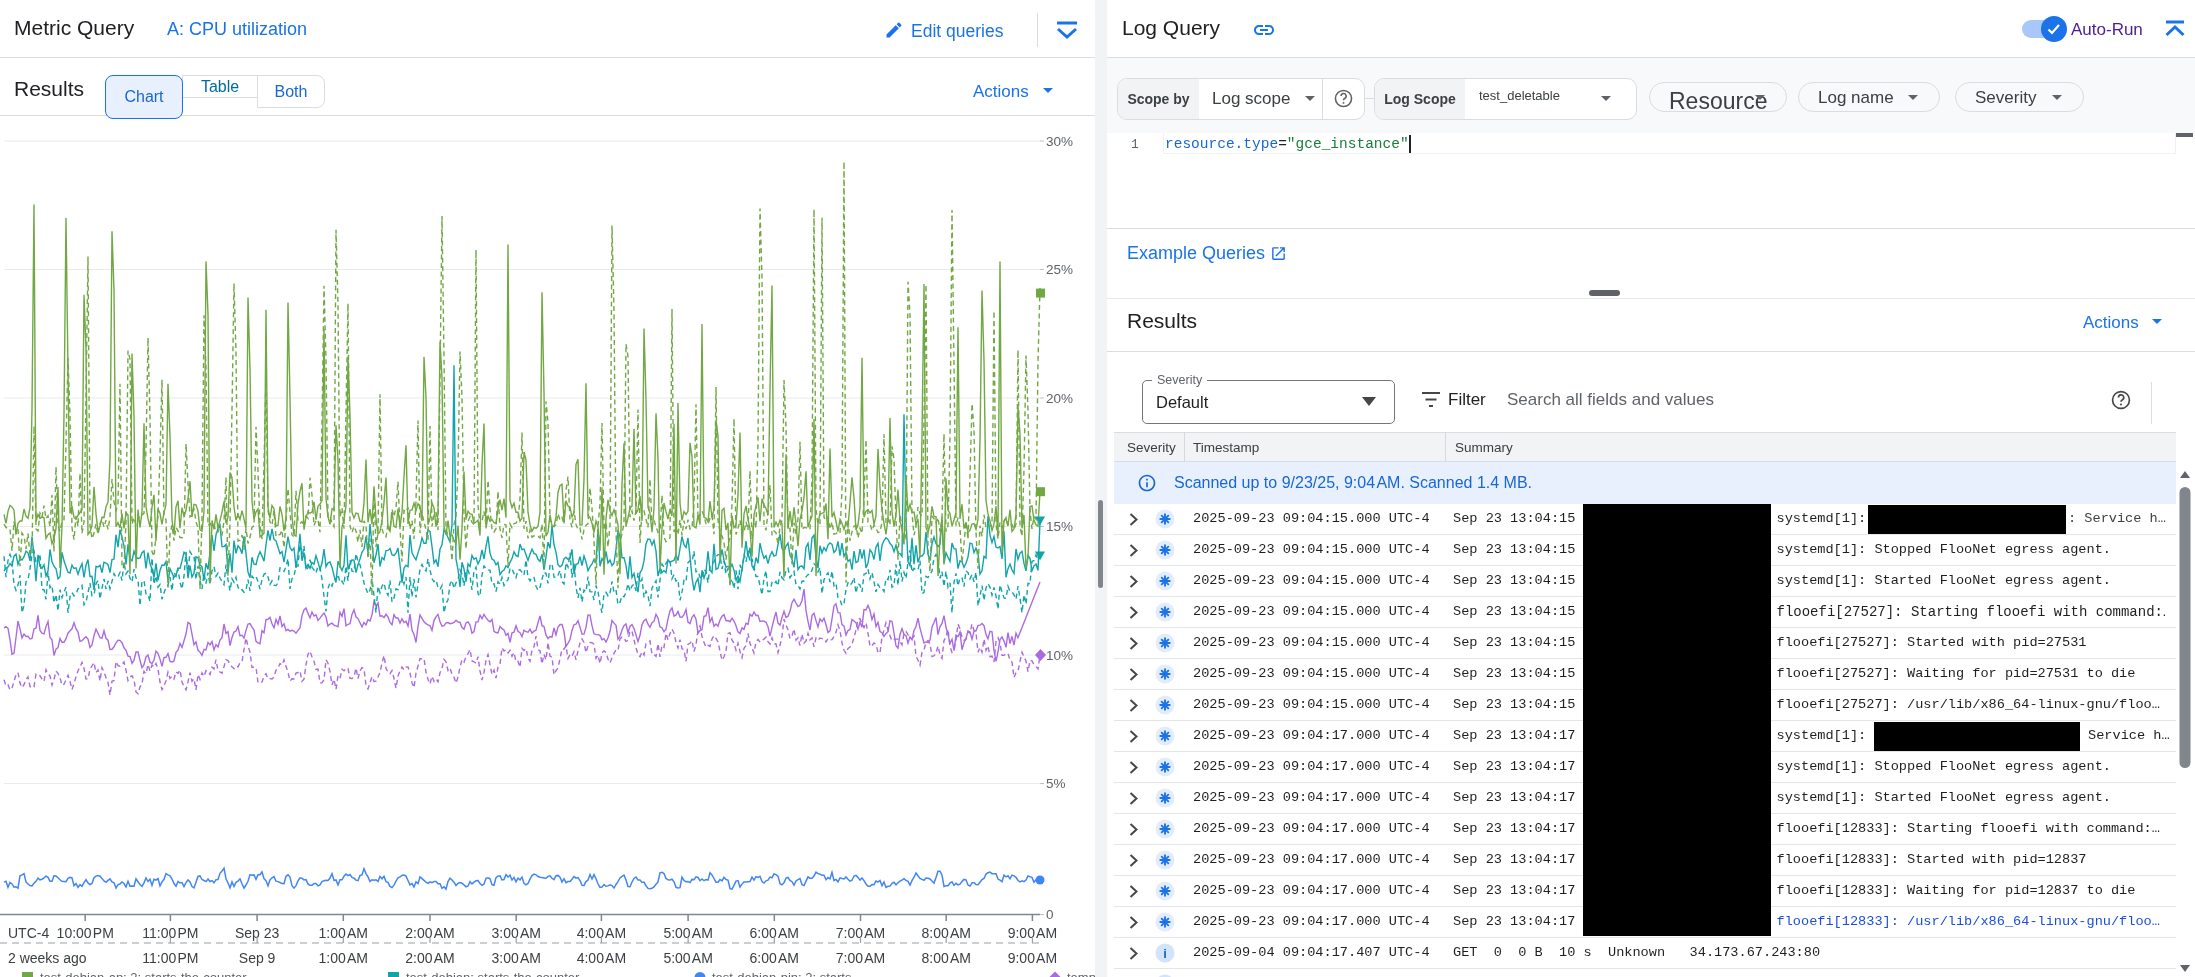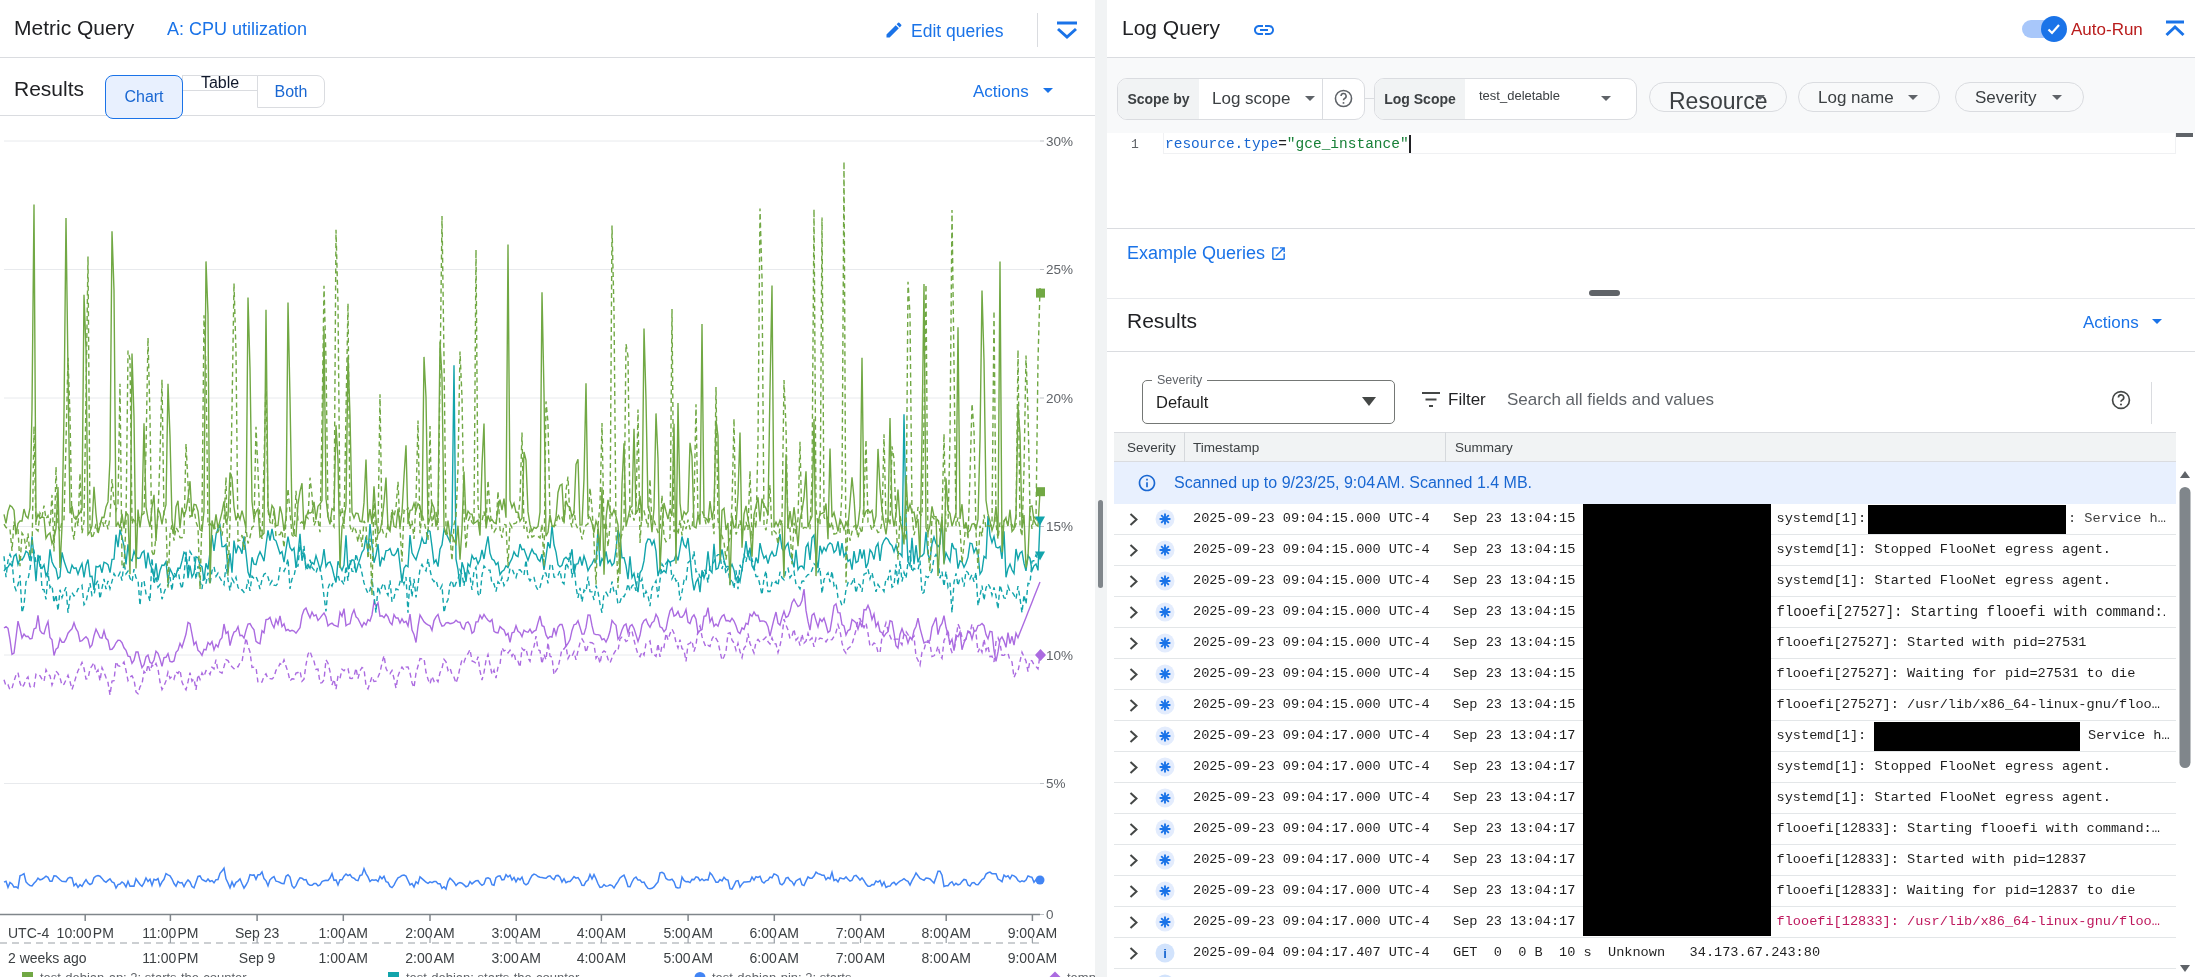--- a/index.html
+++ b/index.html
@@ -17,21 +17,21 @@
   </svg>
 <div class="ab t blue" style="left:911px;top:21px;font-size:17.5px;font-weight:500">Edit queries</div>
 <div class="ab vl" style="left:1037px;top:13px;height:34px"></div>
 <svg class="ab" style="left:1056px;top:21px" width="22" height="20" viewBox="0 0 22 20">
     <path d="M1 2h20" stroke="#1a73e8" stroke-width="3" fill="none"></path>
     <path d="M2 8l9 8 9-8" stroke="#1a73e8" stroke-width="3" fill="none" stroke-linejoin="miter"></path>
   </svg>
 <div class="ab hl" style="left:0;top:57px;width:1095px"></div>
 <div class="ab t" style="left:14px;top:77px;font-size:21px">Results</div>
 <div class="ab" style="left:105px;top:75px;width:78px;height:44px;background:#e8f0fe;border:1px solid #1a73e8;border-radius:8px;display:flex;align-items:center;justify-content:center;font-size:16px;font-weight:500;color:#1967d2;z-index:3">Chart</div>
-<div class="ab" style="left:182px;top:75px;width:76px;height:16px;background:#fff;border:1px solid #dadce0;display:flex;align-items:center;justify-content:center;font-size:16px;font-weight:500;color:#0f172a">Table</div>
+<div class="ab" style="left:182px;top:75px;width:76px;height:23px;background:#fff;border:1px solid #dadce0;display:flex;align-items:center;justify-content:center;font-size:16px;font-weight:500;color:#0369a1">Table</div>
 <div class="ab" style="left:257px;top:75px;width:68px;height:33px;background:#fff;border:1px solid #dadce0;border-radius:0 8px 8px 0;display:flex;align-items:center;justify-content:center;font-size:16px;font-weight:500;color:#1967d2">Both</div>
 <div class="ab t blue" style="left:973px;top:82px;font-size:17px;font-weight:500">Actions</div>
 <div class="ab tri" style="left:1043px;top:88px;border-top-color:#1a73e8"></div>
 <div class="ab hl" style="left:0;top:115px;width:1095px"></div>
 <svg class="ab" style="left:0;top:116px" width="1095" height="861" viewBox="0 0 1095 861">
 <line x1="4" y1="25" x2="1040" y2="25" stroke="#e8eaed" stroke-width="1"></line>
 <line x1="4" y1="153.5" x2="1040" y2="153.5" stroke="#e8eaed" stroke-width="1"></line>
 <line x1="4" y1="282" x2="1040" y2="282" stroke="#e8eaed" stroke-width="1"></line>
 <line x1="4" y1="410.5" x2="1040" y2="410.5" stroke="#e8eaed" stroke-width="1"></line>
 <line x1="4" y1="539" x2="1040" y2="539" stroke="#e8eaed" stroke-width="1"></line>
@@ -127,21 +127,21 @@
 <div class="ab" style="left:1107px;top:0;width:1088px;height:977px;background:#fff"></div>
 <div class="ab t" style="left:1122px;top:16px;font-size:21px;color:#202124">Log Query</div>
 <svg class="ab" style="left:1252px;top:18px" width="24" height="24" viewBox="0 0 24 24" fill="#1a73e8">
     <path d="M3.9 12c0-1.71 1.39-3.1 3.1-3.1h4V7H7c-2.76 0-5 2.24-5 5s2.24 5 5 5h4v-1.9H7c-1.71 0-3.1-1.39-3.1-3.1zM8 13h8v-2H8v2zm9-6h-4v1.9h4c1.71 0 3.1 1.39 3.1 3.1s-1.39 3.1-3.1 3.1h-4V17h4c2.76 0 5-2.24 5-5s-2.24-5-5-5z"></path>
   </svg>
 <div class="ab" style="left:2022px;top:20px;width:44px;height:18px;background:#a8c7fa;border-radius:9px"></div>
 <div class="ab" style="left:2041px;top:16px;width:26px;height:26px;background:#1a73e8;border-radius:50%"></div>
 <svg class="ab" style="left:2045px;top:20px" width="18" height="18" viewBox="0 0 18 18">
     <path d="M3.5 9.5l3.5 3.5 7-8" stroke="#fff" stroke-width="2.2" fill="none"></path>
   </svg>
-<div class="ab t" style="left:2071px;top:20px;font-size:17px;color:#b91c1c">Auto-Run</div>
+<div class="ab t" style="left:2071px;top:20px;font-size:17px;color:#4c1d95">Auto-Run</div>
 <svg class="ab" style="left:2165px;top:20px" width="20" height="19" viewBox="0 0 20 19">
     <path d="M1 2h18" stroke="#1a73e8" stroke-width="3" fill="none"></path>
     <path d="M1.5 15l8.5-8 8.5 8" stroke="#1a73e8" stroke-width="3" fill="none"></path>
   </svg>
 <div class="ab hl" style="left:1107px;top:57px;width:1088px"></div>
 <div class="ab" style="left:1107px;top:58px;width:1088px;height:75px;background:#f8f9fa"></div>
 <div class="ab" style="left:1117px;top:78px;width:248px;height:42px;background:#fff;border:1px solid #dadce0;border-radius:10px"></div>
 <div class="ab" style="left:1118px;top:79px;width:81px;height:40px;background:#f1f3f4;border-radius:9px 0 0 9px;display:flex;align-items:center;justify-content:center;font-size:14px;font-weight:700;color:#3c4043">Scope by</div>
 <div class="ab t" style="left:1212px;top:89px;font-size:17px;color:#3c4043">Log scope</div>
 <div class="ab tri" style="left:1305px;top:96px"></div>
@@ -434,21 +434,21 @@
     <circle cx="10" cy="10" r="9.5" fill="#e3ecfd"></circle>
     <g stroke="#1a73e8" stroke-width="1.9" stroke-linecap="round">
       <line x1="10" y1="5.3" x2="10" y2="14.7"></line>
       <line x1="5.3" y1="10" x2="14.7" y2="10"></line>
       <line x1="6.7" y1="6.7" x2="13.3" y2="13.3"></line>
       <line x1="13.3" y1="6.7" x2="6.7" y2="13.3"></line>
     </g>
   </svg>
 <div class="ab mono t" style="left:1193px;top:914.0px;font-size:13.6px;color:#1f1f1f">2025-09-23 09:04:17.000 UTC-4</div>
 <div class="ab mono t" style="left:1453px;top:914.0px;font-size:13.6px;color:#1f1f1f">Sep 23 13:04:17</div>
-<div class="ab mono" style="left:1776.5px;top:914.0px;font-size:13.6px;color:#be185d;width:389px;overflow:hidden;white-space:nowrap">flooefi[12833]: /usr/lib/x86_64-linux-gnu/floo…</div>
+<div class="ab mono" style="left:1776.5px;top:914.0px;font-size:13.6px;color:#1d4ed8;width:389px;overflow:hidden;white-space:nowrap">flooefi[12833]: /usr/lib/x86_64-linux-gnu/floo…</div>
 <div class="ab" style="left:1114px;top:937.5px;width:1062px;height:31.0px;border-bottom:1px solid #e3e6e8"></div>
 <svg class="ab" style="left:1129px;top:946.5px" width="9" height="13" viewBox="0 0 9 13">
     <path d="M1.5 1l6 5.5-6 5.5" stroke="#444746" stroke-width="2" fill="none"></path>
   </svg>
 <svg class="ab" style="left:1155px;top:943.0px" width="20" height="20" viewBox="0 0 20 20">
     <circle cx="10" cy="10" r="9.5" fill="#d2e3fc"></circle>
     <text x="10" y="14.6" font-size="13" font-weight="bold" fill="#1967d2" text-anchor="middle" font-family="Liberation Sans,sans-serif">i</text>
   </svg>
 <div class="ab mono t" style="left:1193px;top:945.0px;font-size:13.6px;color:#1f1f1f">2025-09-04 09:04:17.407 UTC-4</div>
 <div class="ab mono t" style="left:1453px;top:945.0px;font-size:13.6px;color:#1f1f1f;white-space:pre">GET  0  0 B  10 s  Unknown   34.173.67.243:80</div>

